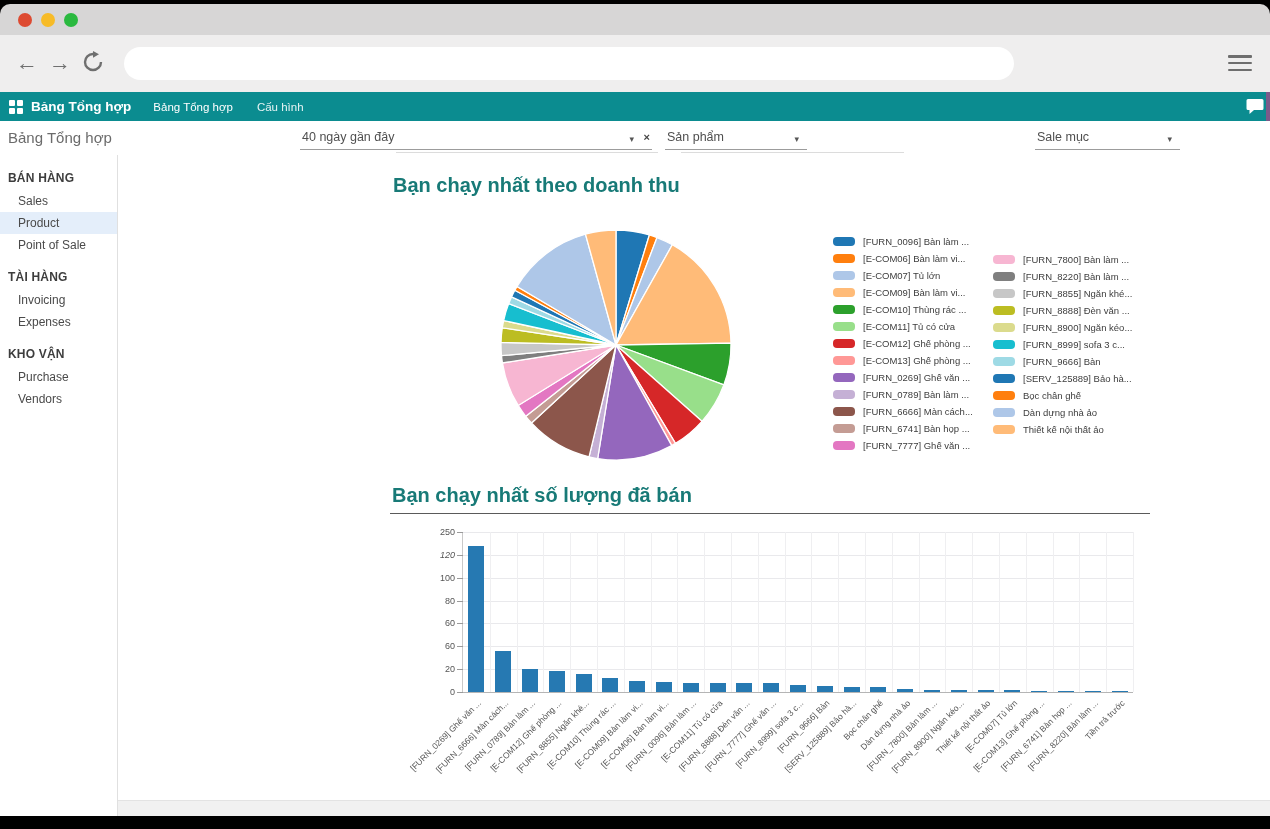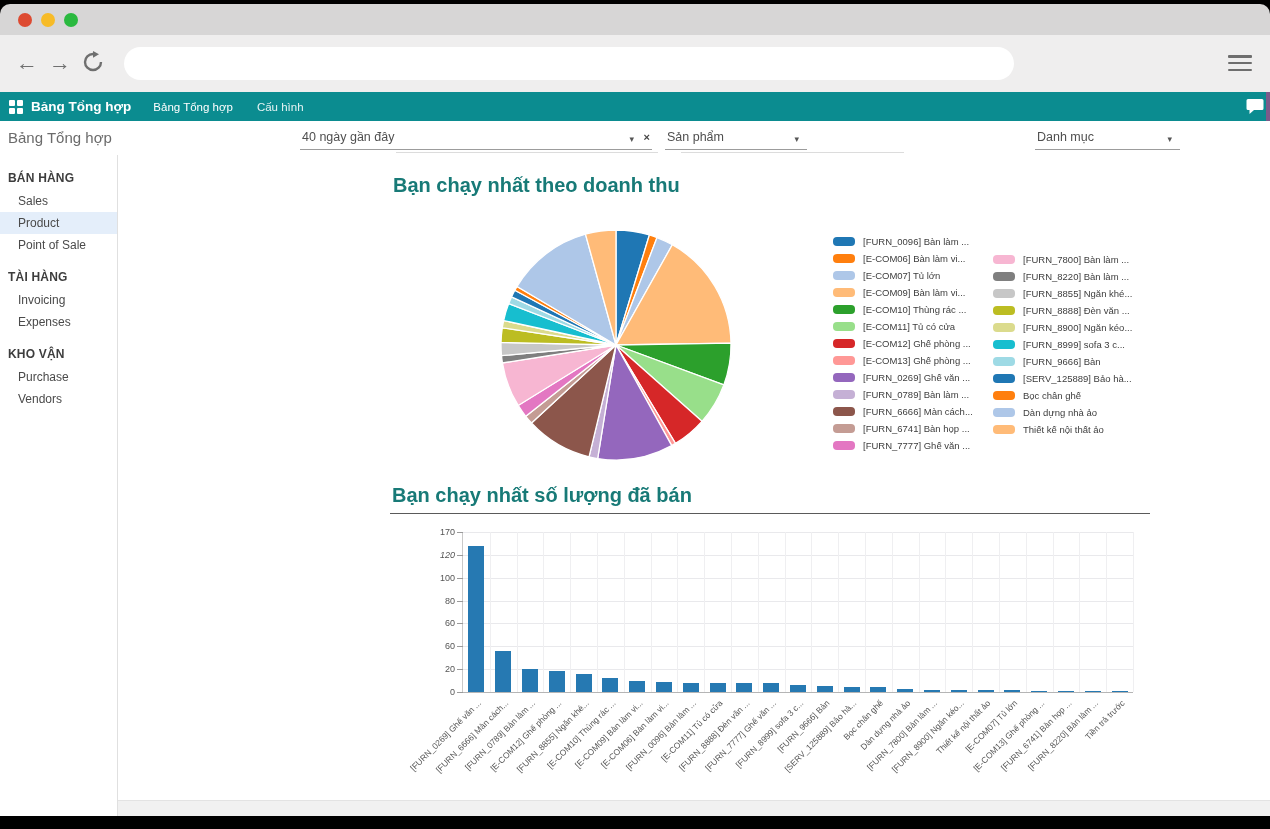--- a/index.html
+++ b/index.html
@@ -120,21 +120,21 @@
     <div class="filter f1">
       <span class="fval">40 ngày gần đây</span>
       <span class="caret">▾</span>
       <span class="clear">×</span>
     </div>
     <div class="filter f2">
       <span class="fval">Sản phẩm</span>
       <span class="caret">▾</span>
     </div>
     <div class="filter f3">
-      <span class="fval">Danh mục</span>
+      <span class="fval">Sale mục</span>
       <span class="caret">▾</span>
     </div>
     <div class="card-edge e1"></div>
     <div class="card-edge e2"></div>
   </div>
 
   <div class="sidebar" id="sidebar">
       <div class="sb-title">BÁN HÀNG</div>
       <div class="sb-item">Sales</div>
       <div class="sb-item active">Product</div>
@@ -319,21 +319,21 @@
         <div class="ylab" style="top: 109.3px;">60</div>
         <div class="ytick" style="top: 91.4px;"></div>
         <div class="ylab" style="top: 86.4px;">60</div>
         <div class="ytick" style="top: 68.6px;"></div>
         <div class="ylab" style="top: 63.6px;">80</div>
         <div class="ytick" style="top: 45.7px;"></div>
         <div class="ylab" style="top: 40.7px;">100</div>
         <div class="ytick" style="top: 22.9px;"></div>
         <div class="ylab" style="top: 17.9px; font-style: italic;">120</div>
         <div class="ytick" style="top: 0px;"></div>
-        <div class="ylab" style="top: -5px;">170</div>
+        <div class="ylab" style="top: -5px;">250</div>
         <div class="bar" style="left: 5.4px; width: 16px; height: 146.3px; top: 13.7px; background: rgb(38, 121, 178);"></div>
         <div class="bar" style="left: 32.2px; width: 16px; height: 41.1px; top: 118.9px; background: rgb(38, 121, 178);"></div>
         <div class="bar" style="left: 59px; width: 16px; height: 22.9px; top: 137.1px; background: rgb(38, 121, 178);"></div>
         <div class="bar" style="left: 85.8px; width: 16px; height: 20.6px; top: 139.4px; background: rgb(38, 121, 178);"></div>
         <div class="bar" style="left: 112.6px; width: 16px; height: 18.3px; top: 141.7px; background: rgb(38, 121, 178);"></div>
         <div class="bar" style="left: 139.4px; width: 16px; height: 13.7px; top: 146.3px; background: rgb(38, 121, 178);"></div>
         <div class="bar" style="left: 166.2px; width: 16px; height: 11.4px; top: 148.6px; background: rgb(38, 121, 178);"></div>
         <div class="bar" style="left: 193px; width: 16px; height: 10.3px; top: 149.7px; background: rgb(38, 121, 178);"></div>
         <div class="bar" style="left: 219.8px; width: 16px; height: 9.1px; top: 150.9px; background: rgb(38, 121, 178);"></div>
         <div class="bar" style="left: 246.6px; width: 16px; height: 9.1px; top: 150.9px; background: rgb(38, 121, 178);"></div>

